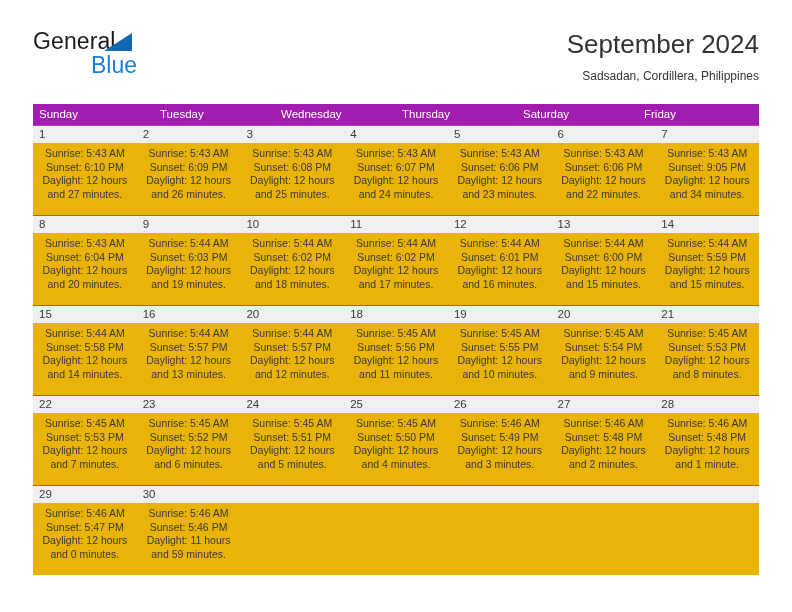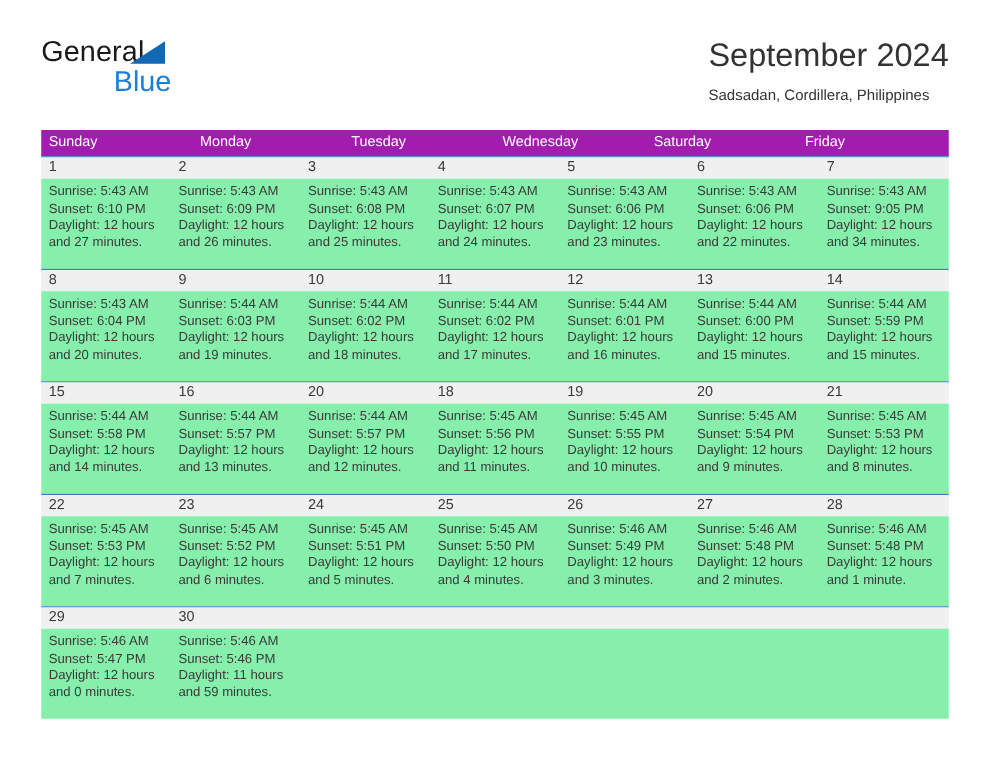--- a/index.html
+++ b/index.html
@@ -64,21 +64,21 @@
     top: 24px;
     font-size: 23px;
     color: #1b7fd4;
     font-family: "Liberation Sans", sans-serif;
   }
 
   .titles {
     position: absolute;
     right: 0;
     top: 0;
-    text-align: left;
+    text-align: right;
   }
   .cal-title {
     font-size: 26px;
     font-weight: normal;
     color: #333333;
     line-height: 32px;
     white-space: nowrap;
   }
   .cal-subtitle {
     font-size: 12px;
@@ -134,21 +134,22 @@
     line-height: 17px;
     color: #3a3a3a;
     padding-left: 6px;
     box-sizing: border-box;
   }
 
   .week-body {
     display: flex;
     width: 100%;
     height: 72px;
-    background: #86efac;
+    background: #eab308;
+    text-align: center;
   }
   .daycell {
     flex: 1 1 0;
     padding: 4px 6px 0 6px;
     box-sizing: border-box;
     font-size: 10.5px;
     line-height: 13.6px;
     color: #3a3a3a;
   }
   .daycell .line {
@@ -172,23 +173,23 @@
     <div class="titles">
       <div class="cal-title">September 2024</div>
       <div class="cal-subtitle">Sadsadan, Cordillera, Philippines</div>
     </div>
 
   </div>
 
   <div class="cal">
     <div class="weekdays">
       <div class="weekday">Sunday</div>
-      <div class="weekday">Monday</div>
       <div class="weekday">Tuesday</div>
       <div class="weekday">Wednesday</div>
+      <div class="weekday">Thursday</div>
       <div class="weekday">Saturday</div>
       <div class="weekday">Friday</div>
     </div>
 
     <div class="week">
       <div class="week-numbers">
         <div class="daynum">1</div>
         <div class="daynum">2</div>
         <div class="daynum">3</div>
         <div class="daynum">4</div>

